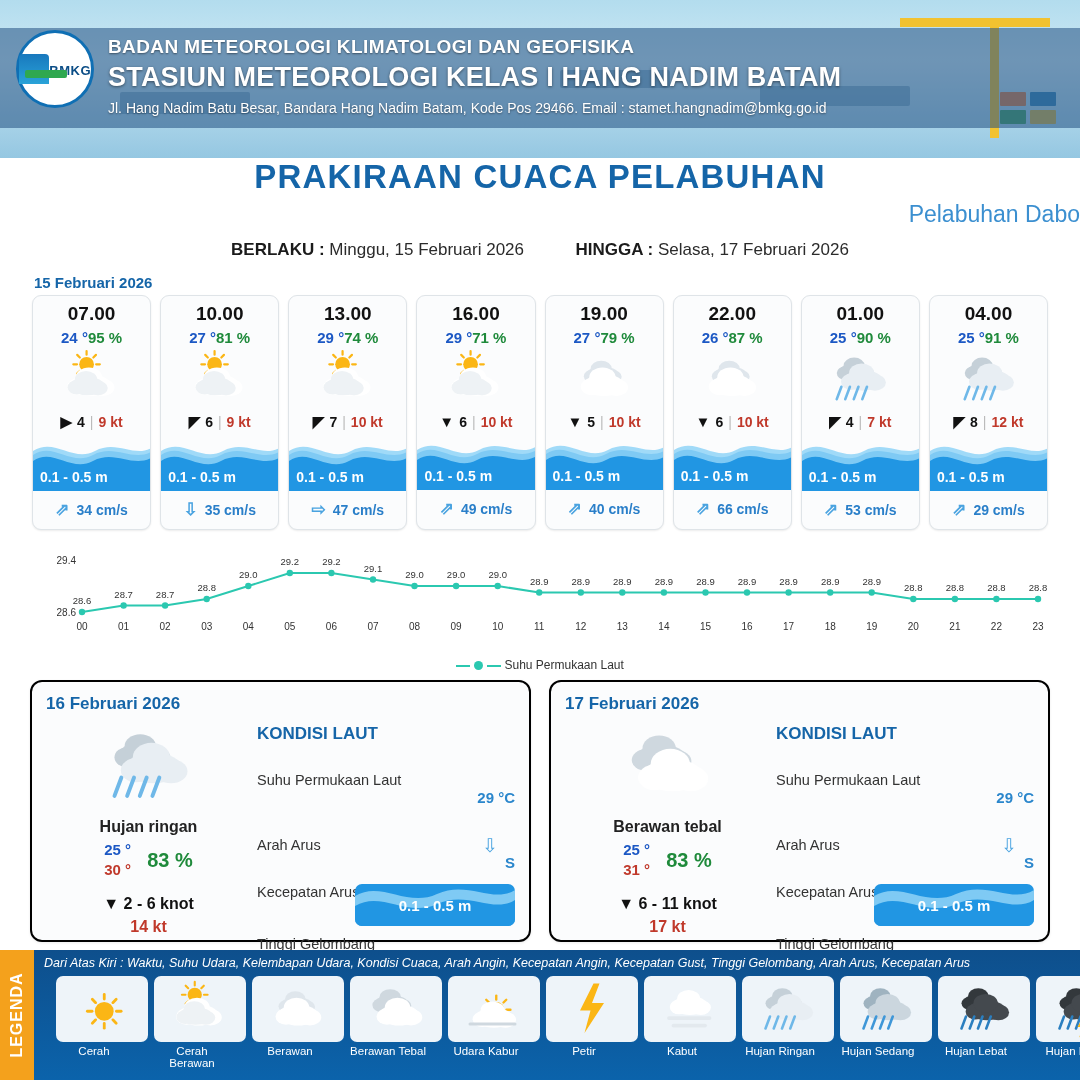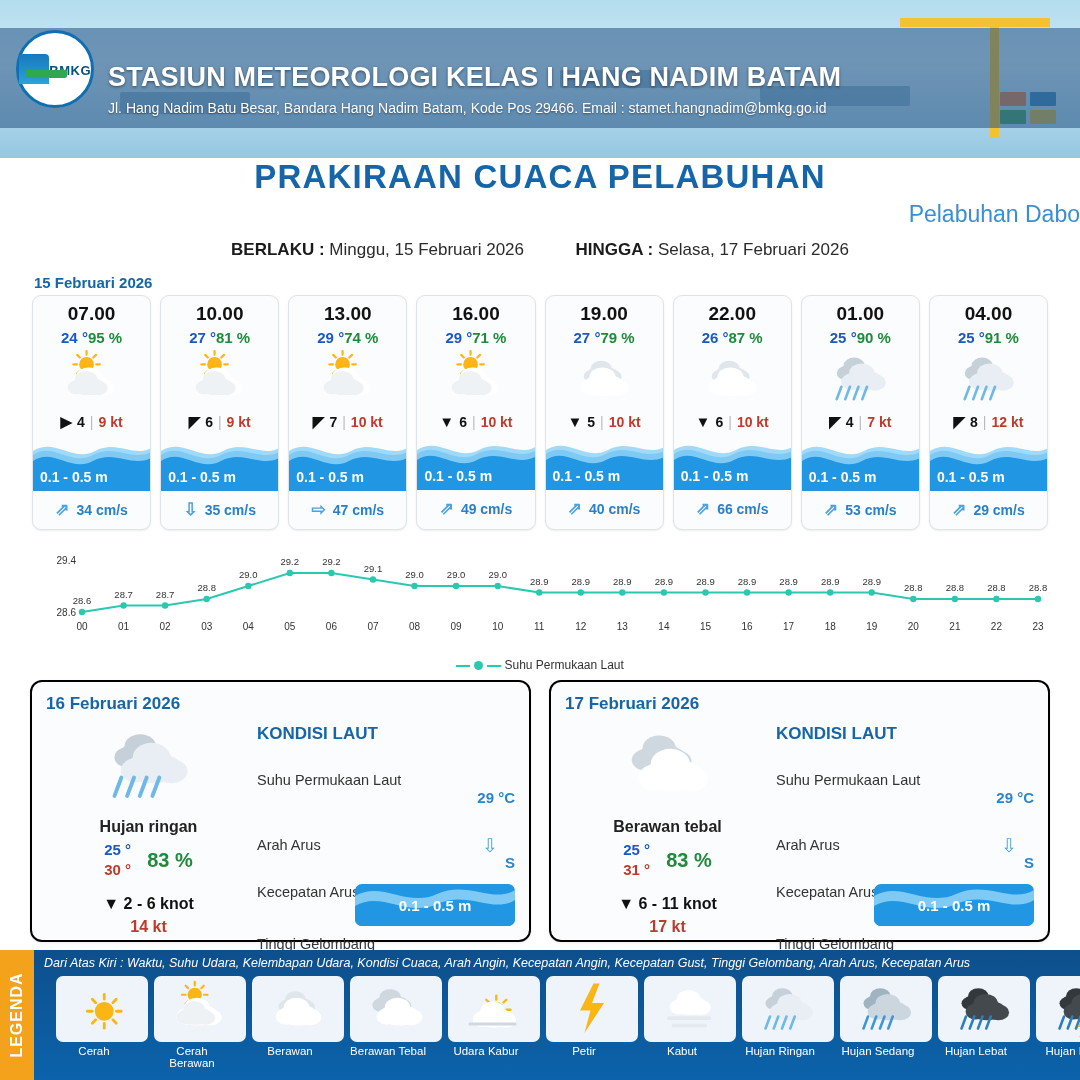--- a/index.html
+++ b/index.html
@@ -153,20 +153,21 @@
   <div class="hdr-cont" style="left:1000px;top:110px;width:26px;height:14px;background:#3fa05f;"></div>
   <div class="hdr-cont" style="left:1030px;top:110px;width:26px;height:14px;background:#d9b13b;"></div>
 
   <div class="hdr-band"></div>
 
   <div class="hdr-inner">
     <div class="logo">
       <div class="lg-top"></div>
       <div class="lg-txt">BMKG</div>
     </div>
+    <div class="hdr-t1">BADAN METEOROLOGI KLIMATOLOGI DAN GEOFISIKA</div>
     <div class="hdr-t2">STASIUN METEOROLOGI KELAS I HANG NADIM BATAM</div>
     <div class="hdr-t3">Jl. Hang Nadim Batu Besar, Bandara Hang Nadim Batam, Kode Pos 29466. Email : stamet.hangnadim@bmkg.go.id</div>
   </div>
 </div>
 
 <div class="title">PRAKIRAAN CUACA PELABUHAN</div>
 <div class="subtitle">Pelabuhan Dabo</div>
 
 <div class="validrow">
   <span class="lbl">BERLAKU :</span>

